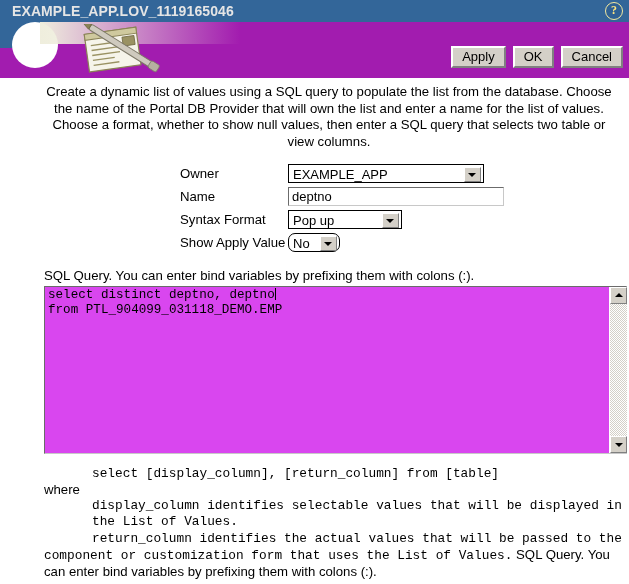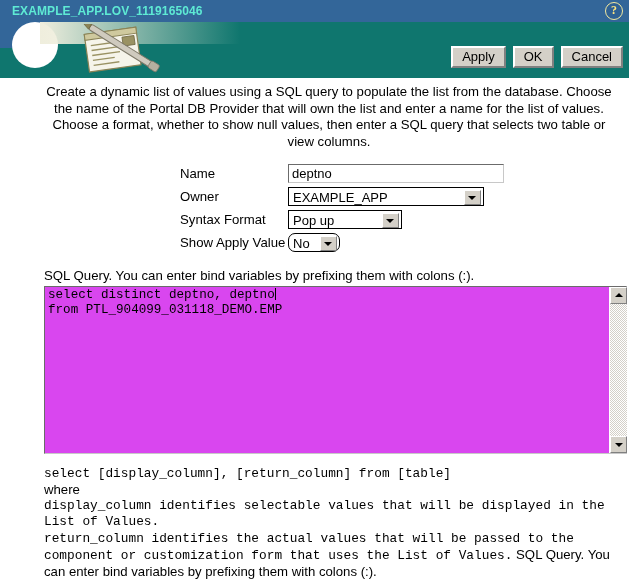--- a/index.html
+++ b/index.html
@@ -22,22 +22,22 @@
     position: relative;
     height: 22px;
     background: #336699;
     display: flex;
     align-items: center;
     justify-content: space-between;
     padding: 0 6px 0 12px;
     box-sizing: border-box;
   }
   .titlebar-text {
-    color: #5eead4;
-    font-size: 12px;
+    color: #e5e5e5;
+    font-size: 14px;
     font-weight: bold;
     letter-spacing: 0.1px;
     white-space: nowrap;
   }
   .help-icon {
     width: 16px;
     height: 16px;
     border-radius: 50%;
     background: #2f6194;
     border: 1px solid #f2e9a0;
@@ -47,21 +47,21 @@
     line-height: 14px;
     text-align: center;
     cursor: pointer;
     font-family: "Liberation Serif", serif;
   }
 
   
   .banner {
     position: relative;
     height: 56px;
-    background: #0f766e;
+    background: #a21caf;
     overflow: hidden;
   }
   .blue-corner {
     position: absolute;
     left: 0;
     top: 0;
     width: 44px;
     height: 26px;
     background: #336699;
   }
@@ -292,20 +292,21 @@
   .syntax .prop {
     font-family: "Liberation Sans", sans-serif;
     font-size: 13.2px;
     line-height: 16px;
   }
   .syntax .mono {
     font-family: "Liberation Mono", monospace;
     font-size: 12.8px;
     line-height: 16px;
     white-space: pre-wrap;
+    margin-left: 48px;
   }
   .syntax-line { line-height: 16px; }
 </style>
 </head>
 <body>
 
 <div class="titlebar">
   <span class="titlebar-text">EXAMPLE_APP.LOV_1119165046</span>
   <span class="help-icon">?</span>
 </div>
@@ -358,32 +359,32 @@
     <button class="btn">OK</button>
     <button class="btn">Cancel</button>
   </div>
 </div>
 
 <div class="description">Create a dynamic list of values using a SQL query to populate the list from the database. Choose the name of the Portal DB Provider that will own the list and enter a name for the list of values. Choose a format, whether to show null values, then enter a SQL query that selects two table or view columns.</div>
 
 <table class="form">
   <tbody>
       <tr>
-    <td class="label">Name</td>
-    <td>
-      <input class="txtinput" type="text" value="deptno" style="">
-    </td>
-  </tr>
-  <tr>
     <td class="label">Owner</td>
     <td>
       <span class="sel sel-owner">
         <span class="sel-text">EXAMPLE_APP</span>
         <span class="sel-arrow"></span>
       </span>
+    </td>
+  </tr>
+  <tr>
+    <td class="label">Name</td>
+    <td>
+      <input class="txtinput" type="text" value="deptno" style="">
     </td>
   </tr>
   <tr>
     <td class="label">Syntax Format</td>
     <td>
       <span class="sel sel-format">
         <span class="sel-text">Pop up</span>
         <span class="sel-arrow"></span>
       </span>
     </td>

